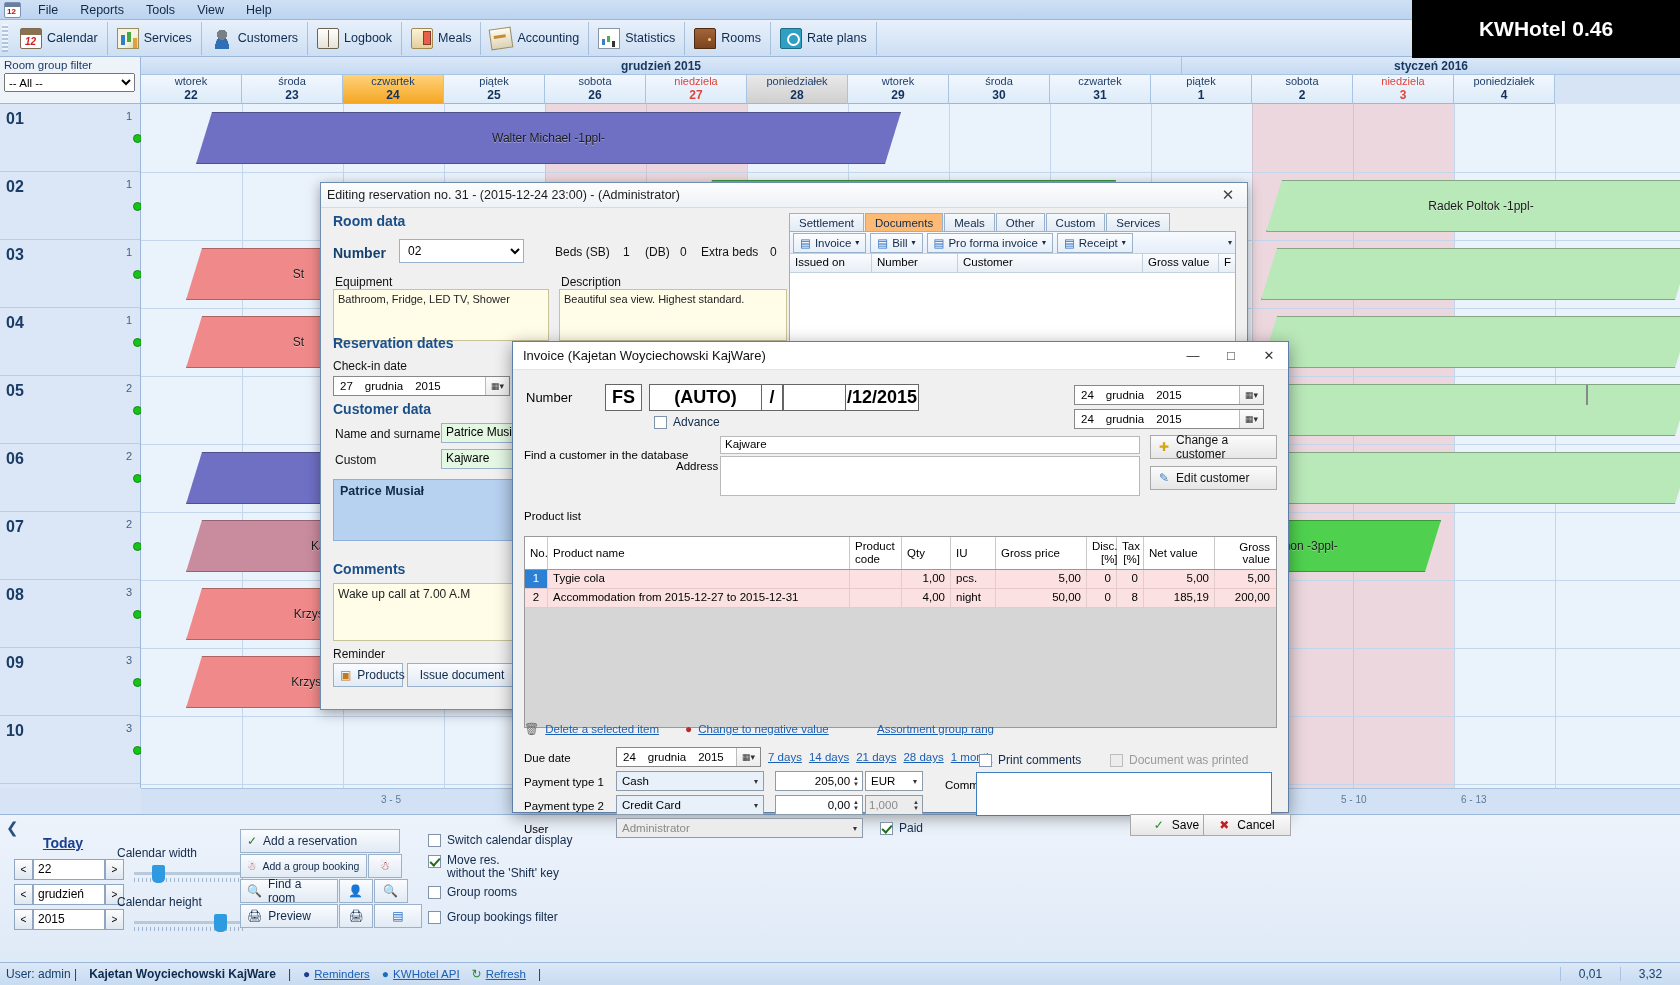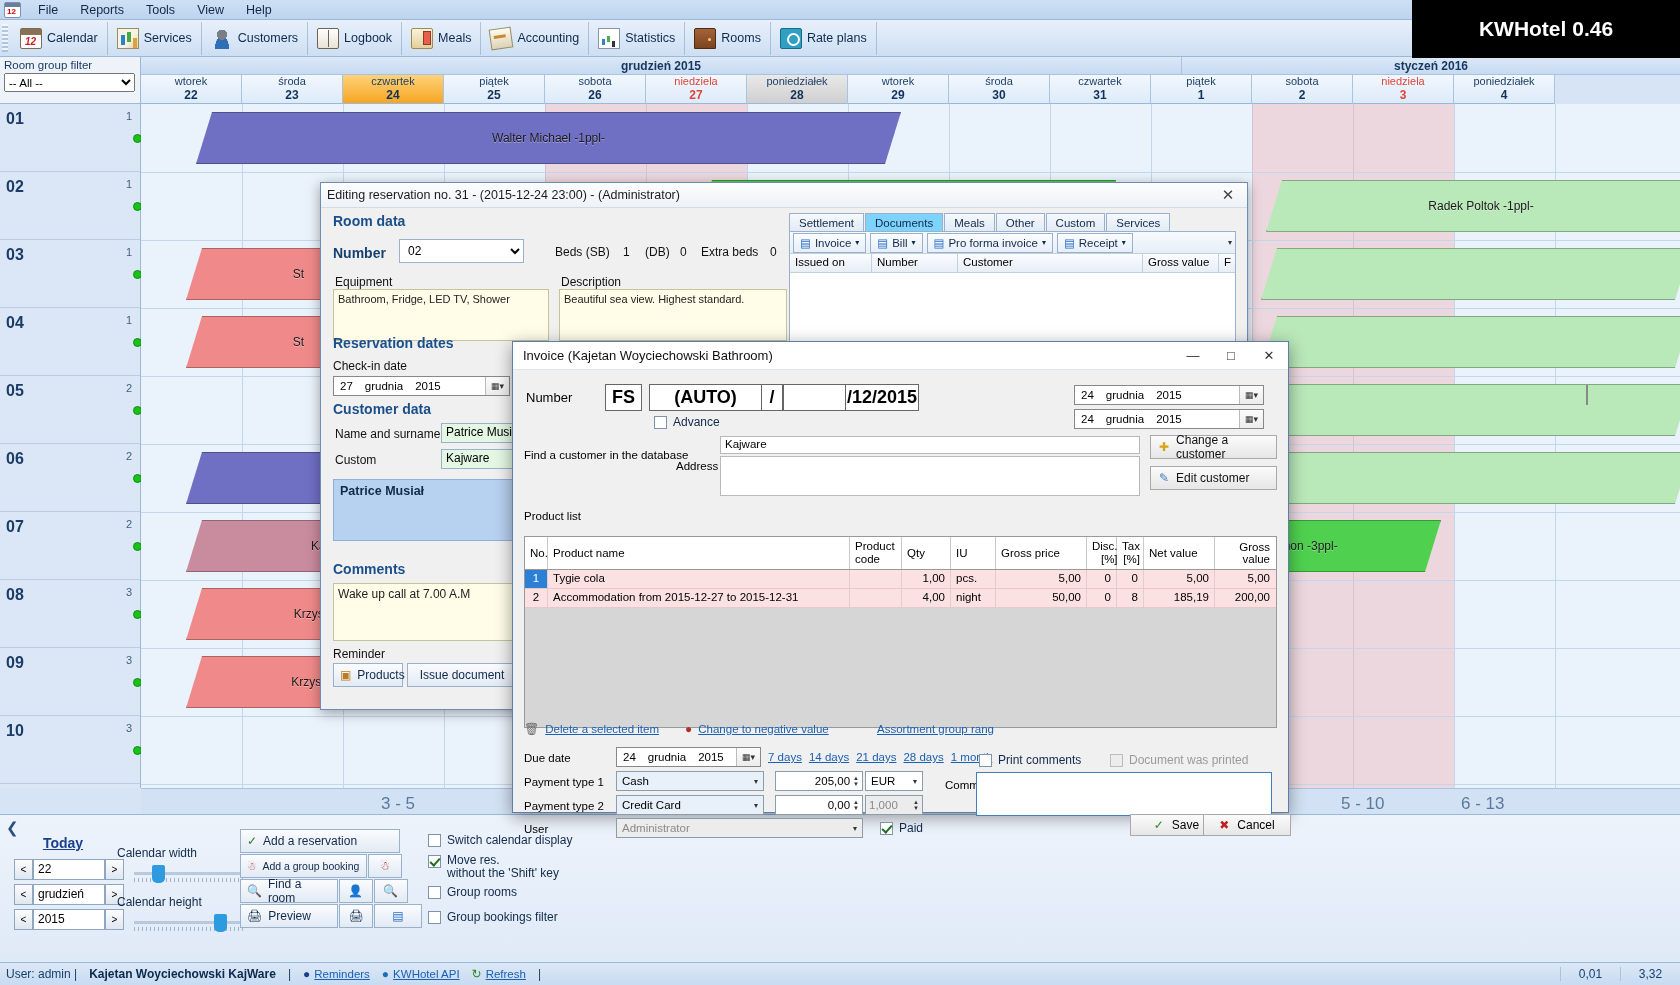--- a/index.html
+++ b/index.html
@@ -91,21 +91,21 @@
      background:#19c219;border:1px solid #0e8b0e;}
   #gridbody{position:absolute;left:141px;top:0;right:0;height:684px;background:#eaf2fb;}
   .vline{position:absolute;top:0;bottom:0;width:1px;background:#c3d6ec;}
   .hline{position:absolute;left:0;right:0;height:1px;background:#c3d6ec;}
   .wkend{position:absolute;top:0;bottom:0;background:rgba(235,160,160,.32);}
   .res{position:absolute;height:52px;display:flex;align-items:center;justify-content:center;
      font-size:12px;color:#1a1a1a;white-space:nowrap;overflow:hidden;}
   .res .txt{position:relative;z-index:2;text-shadow:0 1px 0 rgba(255,255,255,.35);}
   .res .shape{position:absolute;inset:0;}
   .footrow{position:absolute;left:141px;right:0;height:26px;background:#d2e2f4;border-top:1px solid #a9c3e2;}
-  .footlbl{position:absolute;font-size:17px;color:#5b7a9b;}
+  .footlbl{position:absolute;font-size:10px;color:#5b7a9b;}
   
   #bottom{position:absolute;left:0;top:814px;width:1680px;height:148px;
      background:linear-gradient(#edf3fb,#dfeaf7);border-top:1px solid #9bb8db;}
   #prevarrow{position:absolute;left:6px;top:4px;font-size:15px;color:#2b4f7e;cursor:default;}
   #today{position:absolute;left:28px;top:20px;width:70px;text-align:center;font-size:14px;font-weight:bold;
      color:#1a3f8f;text-decoration:underline;cursor:pointer;}
   .spin{position:absolute;height:22px;display:flex;align-items:center;}
   .spin button{width:19px;height:21px;font-size:10px;padding:0;background:linear-gradient(#fcfcfc,#dfe7f0);
      border:1px solid #8ea6c2;font-family:"Liberation Sans",sans-serif;cursor:pointer;}
   .spin input{width:72px;height:21px;border:1px solid #8ea6c2;font-size:12px;padding:0 4px;
@@ -142,21 +142,21 @@
   .grp{position:absolute;}
   .grptitle{font-size:14px;font-weight:bold;color:#1a4f8a;}
   .flabel{font-size:12px;color:#111;}
   .finput{border:1px solid #9ab1cc;background:#fff;height:20px;font-size:12px;padding:1px 4px;
      font-family:"Liberation Sans",sans-serif;}
   .yellowbox{background:#fffde8;border:1px solid #c9c39a;font-size:11px;padding:3px 4px;color:#222;}
   .greenin{background:#e3f7e3;border:1px solid #9ab1cc;height:20px;font-size:12px;padding:1px 4px;}
   .tabstrip{position:absolute;display:flex;gap:0;}
   .tabstrip .tab{height:19px;line-height:18px;padding:0 9px;font-size:11.5px;border:1px solid #9ab1cc;
      background:linear-gradient(#f6f9fd,#e2eaf4);color:#11294a;margin-right:1px;}
-  .tabstrip .tab.active{background:#7dd3fc;border-bottom-color:#fff;text-align:center;}
+  .tabstrip .tab.active{background:#fdba74;border-bottom-color:#fff;text-align:center;}
   .dropbtn{display:inline-flex;align-items:center;gap:4px;height:20px;padding:0 6px;font-size:11.5px;
      background:linear-gradient(#fbfdff,#e6eef8);border:1px solid #9ab1cc;color:#11294a;}
   .docgrid{position:absolute;background:#fff;border:1px solid #9ab1cc;}
   .docgrid .hdr{display:flex;height:19px;background:linear-gradient(#fafcff,#e8eef6);
      border-bottom:1px solid #c3d0de;font-size:11.5px;}
   .docgrid .hdr div{border-right:1px solid #c3d0de;padding:2px 5px;}
   
   #invdlg{position:absolute;left:512px;top:341px;width:777px;height:472px;background:#f0f0f0;
      border:1px solid #5b7fa8;box-shadow:0 4px 16px rgba(0,0,0,.4);z-index:60;}
   #invdlg .tbar{height:28px;background:#fff;border-bottom:1px solid #dfe5ec;display:flex;align-items:center;
@@ -694,21 +694,21 @@
         <div style="width:185px">Customer</div>
         <div style="width:76px">Gross value</div>
         <div style="width:16px;border-right:none">F</div>
       </div>
     </div>
   </div>
 </div>
 
 <div id="invdlg">
   <div class="tbar">
-    <span>Invoice   (Kajetan Woyciechowski Bathroom)</span>
+    <span>Invoice   (Kajetan Woyciechowski KajWare)</span>
     <div style="margin-left:auto;display:flex">
       <div class="wbtn">—</div>
       <div class="wbtn">□</div>
       <div class="wbtn close">✕</div>
     </div>
   </div>
 
   <div id="invbody">
 
     <div style="position:absolute;left:13px;top:20px;font-size:13px">Number</div>

